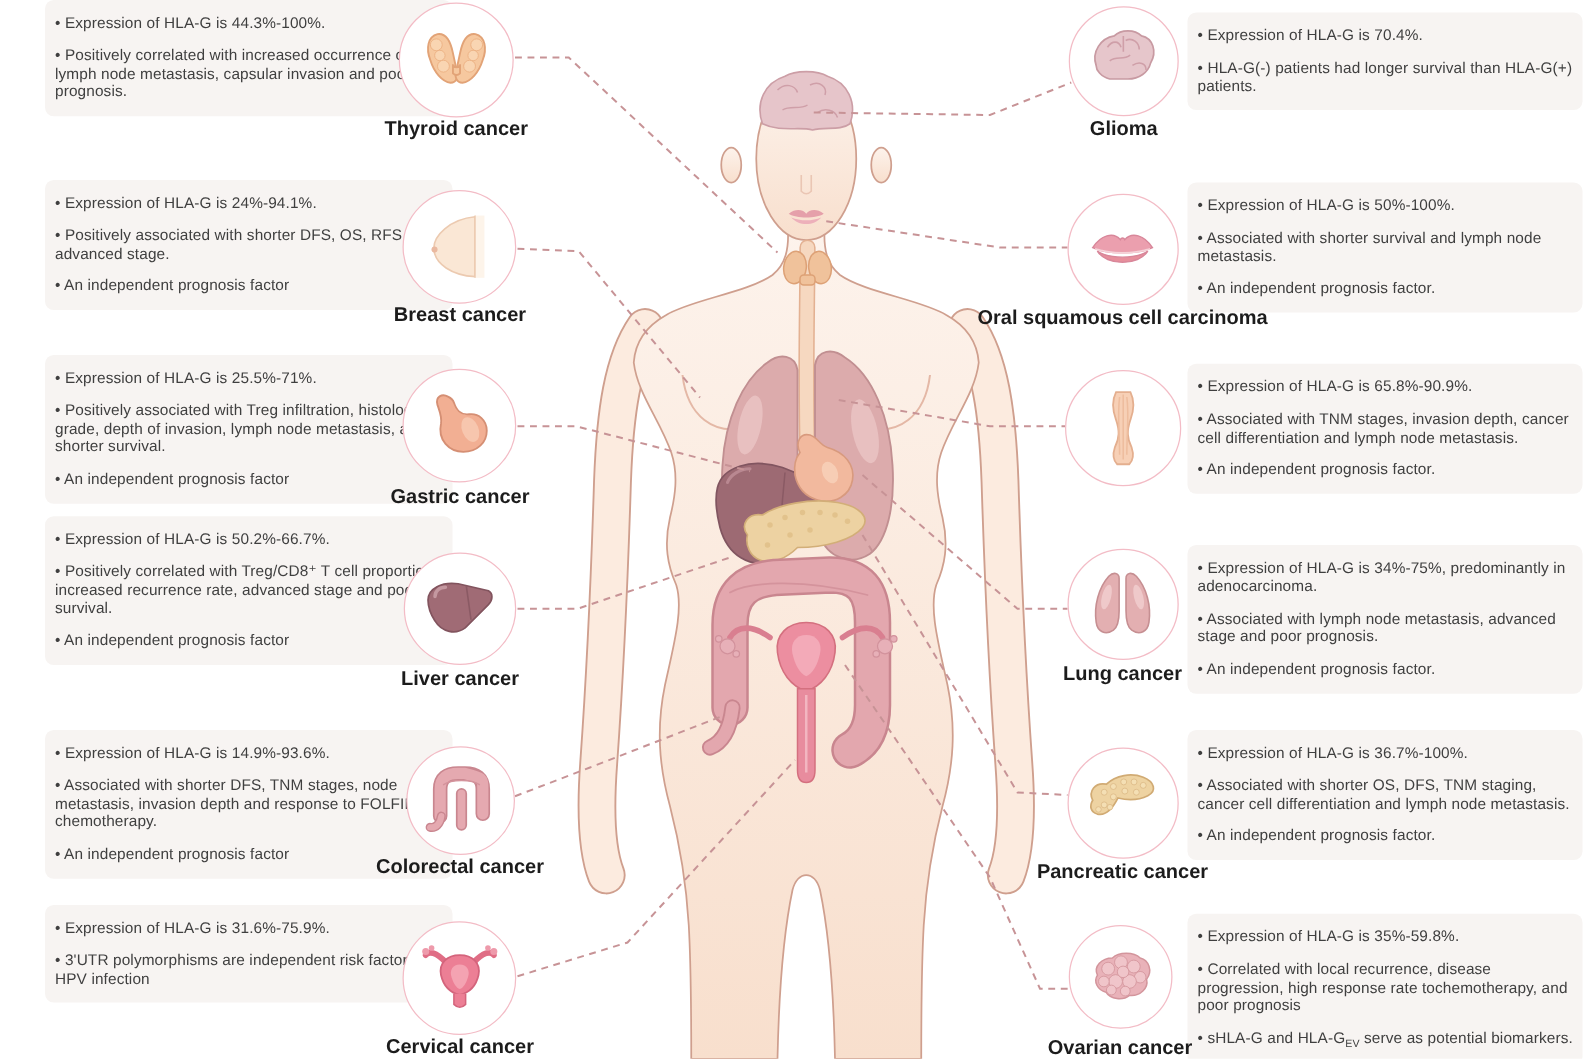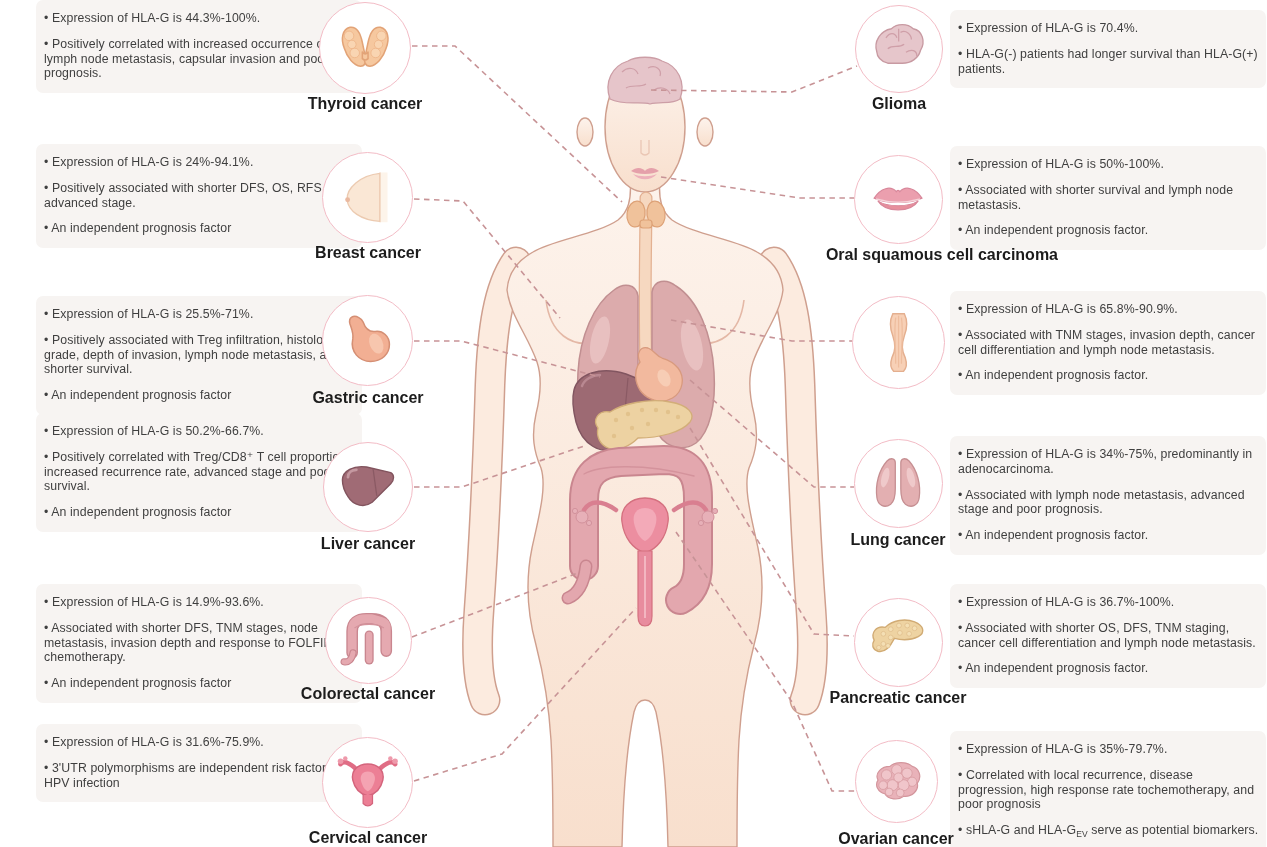--- a/index.html
+++ b/index.html
@@ -26,39 +26,39 @@
     position:absolute;z-index:2;border:1.6px solid #f3bcc6;border-radius:50%;
     background:#ffffff;display:flex;align-items:center;justify-content:center;
     box-sizing:border-box;
   }
   .oicon{width:76%;height:76%;}
   .olabel{
     position:absolute;z-index:2;width:320px;text-align:center;
     font-size:16px;font-weight:700;color:#1c1c1c;
   }
   
-  #p0{top:0px;}   #p1{top:144px;} #p2{top:296px;} #p3{top:413px;} #p4{top:584px;} #p5{top:724px;}
+  #p0{top:0px;}   #p1{top:144px;} #p2{top:284px;} #p3{top:413px;} #p4{top:584px;} #p5{top:724px;}
   #p6{top:10px;}  #p7{top:146px;} #p8{top:291px;} #p9{top:436px;} #p10{top:584px;} #p11{top:731px;}
   
   #c0{left:319px;top:2px;width:92px;height:92px;}
   #c1{left:322px;top:152px;width:91px;height:91px;}
   #c2{left:322px;top:295px;width:91px;height:91px;}
   #c3{left:323px;top:442px;width:90px;height:90px;}
   #c4{left:325px;top:597px;width:87px;height:87px;}
   #c5{left:322px;top:737px;width:91px;height:91px;}
   #c6{left:855px;top:5px;width:88px;height:88px;}
   #c7{left:854px;top:155px;width:89px;height:89px;}
   #c8{left:852px;top:296px;width:93px;height:93px;}
   #c9{left:854px;top:439px;width:89px;height:89px;}
   #c10{left:854px;top:598px;width:89px;height:89px;}
   #c11{left:855px;top:740px;width:83px;height:83px;}
   
   #l0{left:205px;top:95px;}  #l1{left:208px;top:244px;} #l2{left:208px;top:389px;}
   #l3{left:208px;top:535px;} #l4{left:208px;top:685px;} #l5{left:208px;top:829px;}
-  #l6{left:739px;top:95px;}  #l7{left:738px;top:246px;text-align:right;} #l8{left:738px;top:391px;}
+  #l6{left:739px;top:95px;}  #l7{left:738px;top:246px;} #l8{left:738px;top:391px;}
   #l9{left:738px;top:531px;} #l10{left:738px;top:689px;} #l11{left:736px;top:830px;}
 </style>
 </head>
 <body>
 
 <div class="stage">
 
 <svg id="body-svg" width="1267" height="847" viewBox="0 0 1267 847">
   <defs>
     <linearGradient id="skin" x1="0" y1="0" x2="0" y2="1">
@@ -239,21 +239,21 @@
   <p class="b">• Expression of HLA-G is 34%-75%, predominantly in adenocarcinoma.</p>
   <p class="b">• Associated with lymph node metastasis, advanced stage and poor prognosis.</p>
   <p class="b">• An independent prognosis factor.</p>
 </section>
 <section class="panel right" id="p10">
   <p class="b">• Expression of HLA-G is 36.7%-100%.</p>
   <p class="b">• Associated with shorter OS, DFS, TNM staging, cancer cell differentiation and lymph node metastasis.</p>
   <p class="b">• An independent prognosis factor.</p>
 </section>
 <section class="panel right" id="p11">
-  <p class="b">• Expression of HLA-G is 35%-79.7%.</p>
+  <p class="b">• Expression of HLA-G is 35%-59.8%.</p>
   <p class="b">• Correlated with local recurrence, disease progression, high response rate tochemotherapy, and poor prognosis</p>
   <p class="b"><span>• sHLA-G and HLA-G</span><sub>EV</sub><span> serve as potential biomarkers.</span></p>
 </section>
 
 <div class="circle" id="c0">
   <svg class="oicon" viewBox="0 0 72 72">
     <g fill="#f6c89f" stroke="#e2a377" stroke-width="1.6" stroke-linejoin="round">
       <path d="M20 14 C 12 16, 10 26, 14 36 C 17 46, 24 54, 31 55 C 36 55, 38 50, 36 44 L 33 30 C 31 20, 27 13, 20 14 Z"></path>
       <path d="M52 14 C 60 16, 62 26, 58 36 C 55 46, 48 54, 41 55 C 36 55, 34 50, 36 44 L 39 30 C 41 20, 45 13, 52 14 Z"></path>
       <path d="M33 40 Q 36 44 39 40 L 39 47 Q 36 50 33 47 Z"></path>

